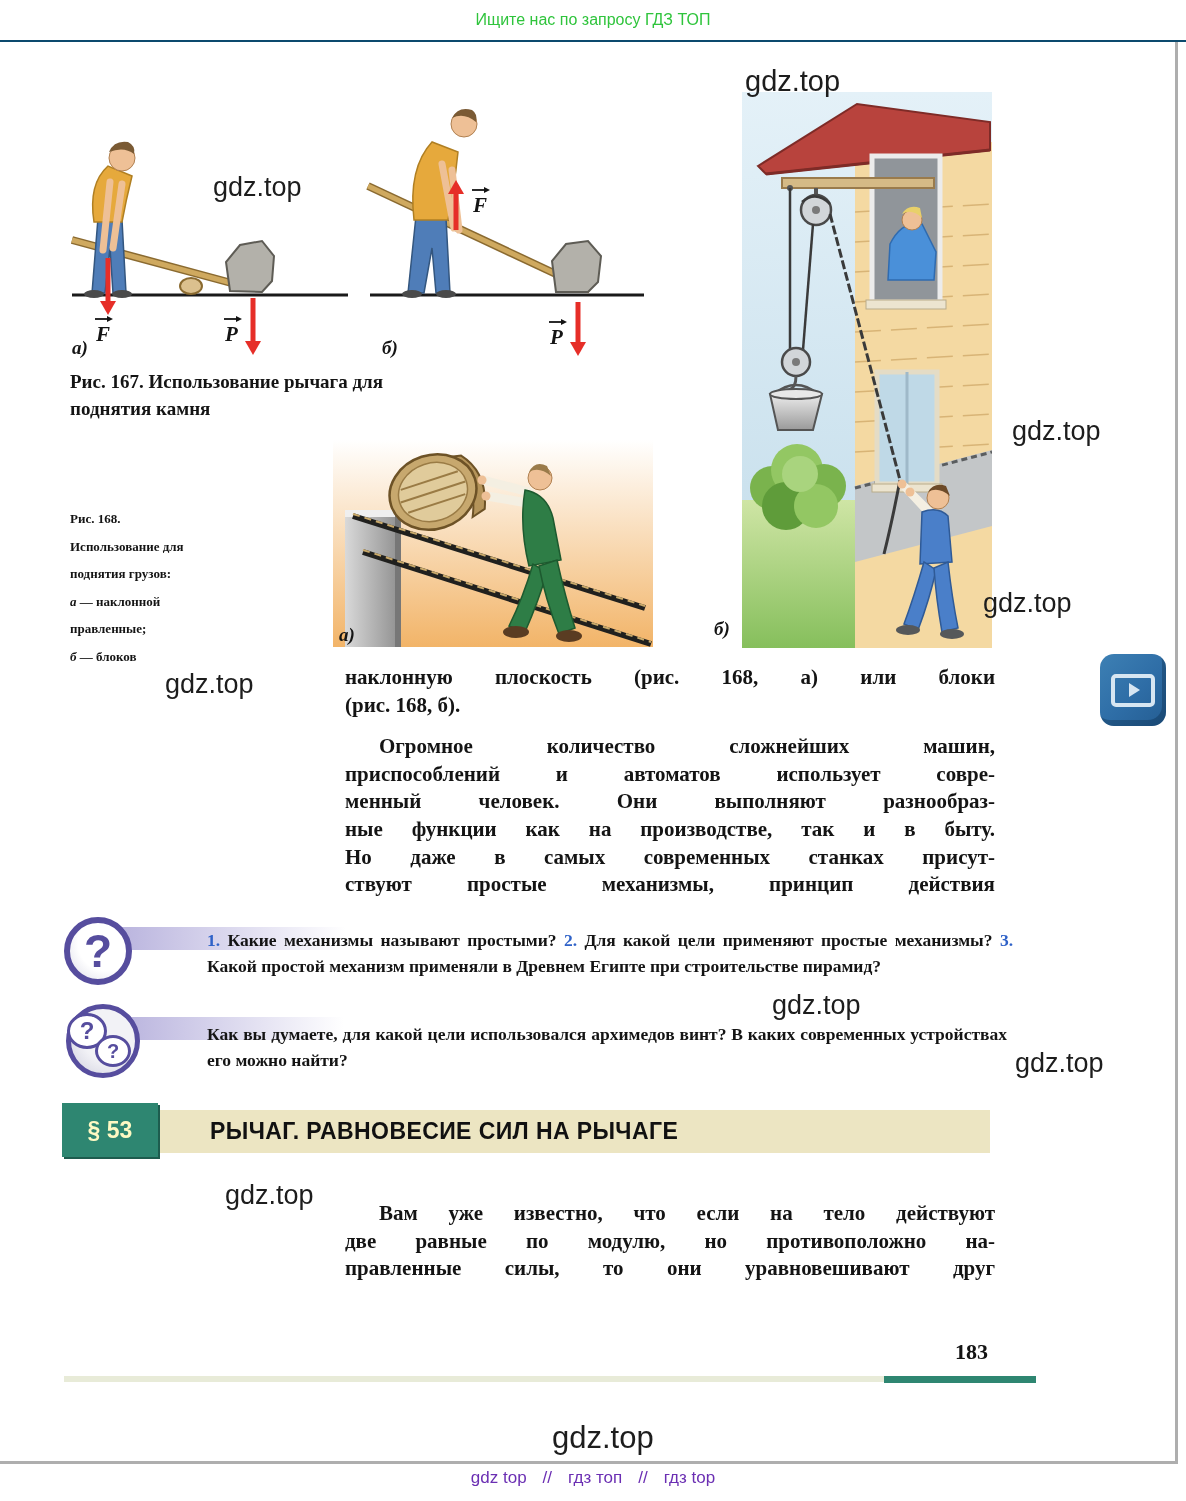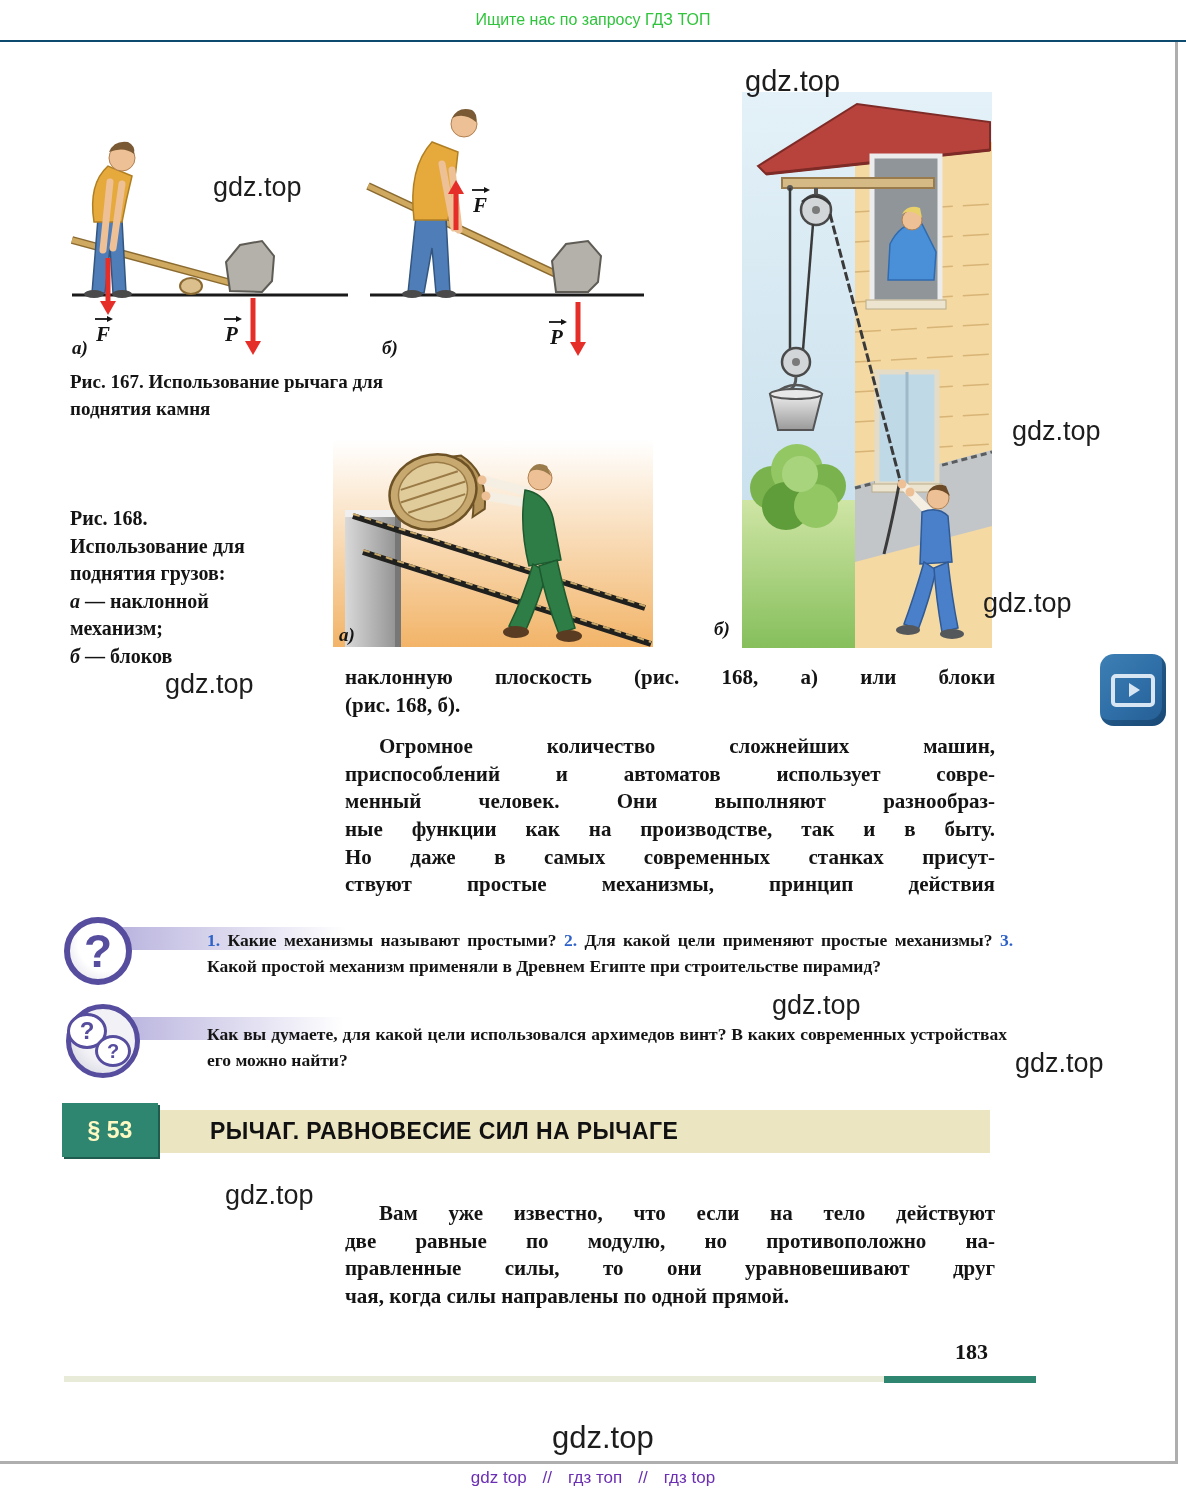--- a/index.html
+++ b/index.html
@@ -32,21 +32,21 @@
   
   .fig167{position:absolute;left:64px;top:98px;width:620px;height:268px;}
   .fig168a{position:absolute;left:333px;top:440px;width:320px;height:207px;}
   .fig168b{position:absolute;left:742px;top:92px;width:250px;height:556px;}
   .fig-sub-label{position:absolute;font-style:italic;font-weight:bold;font-size:19px;}
   .lbl-168b{left:714px;top:618px;}
 
   .fig167-caption{position:absolute;left:70px;top:368px;width:350px;
     font-weight:bold;font-size:19px;line-height:27px;}
   .fig168-caption{position:absolute;left:70px;top:505px;width:250px;
-    font-weight:bold;font-size:20px;line-height:27.5px;}
+    font-weight:bold;font-size:13px;line-height:27.5px;}
   .cap-label{font-weight:bold;}
   .it{font-style:italic;}
 
   
   .para{position:absolute;width:650px;font-weight:bold;font-size:21px;line-height:27.6px;}
   .para1{left:345px;top:664px;}
   .para2{left:345px;top:1186px;}
   .tline{text-align:justify;text-align-last:justify;white-space:normal;}
   .tline.end{text-align-last:left;}
   .tline.indent{text-indent:34px;margin-top:14px;}
@@ -199,21 +199,21 @@
 <div class="fig167-caption">
   <span class="cap-label">Рис. 167.</span>
   <span>Использование рычага для поднятия камня</span>
 </div>
 
 <div class="fig168-caption">
   <div class="cap-label">Рис. 168.</div>
   <div>Использование для</div>
   <div>поднятия грузов:</div>
   <div><span class="it">а</span> <span>— наклонной</span></div>
-  <div>механизм;</div>
+  <div>правленные;</div>
   <div><span class="it">б</span> <span>— блоков</span></div>
 </div>
 
 <svg class="fig168a" viewBox="0 0 320 207">
   <defs>
     <linearGradient id="ga" x1="0" y1="0" x2="0" y2="1">
       <stop offset="0" stop-color="#ffffff"></stop>
         <stop offset="1" stop-color="#f2b468"></stop>
     </linearGradient>
     <linearGradient id="gp" x1="0" y1="0" x2="1" y2="0">
@@ -380,21 +380,20 @@
 
 <div class="section-num">§ 53</div>
 <div class="section-bar">
   <span>РЫЧАГ. РАВНОВЕСИЕ СИЛ НА РЫЧАГЕ</span>
 </div>
 
 <div class="para para2">
     <div class="tline indent">Вам уже известно, что если на тело действуют</div>
     <div class="tline">две равные по модулю, но противоположно на-</div>
     <div class="tline">правленные силы, то они уравновешивают друг</div>
-    <div class="tline end">чая, когда силы направлены по одной прямой.</div>
   </div>
 
 <div class="page-number">183</div>
 <div class="rule"></div>
 <div class="rule-teal"></div>
 
 <div class="wm wm1">gdz.top</div>
 <div class="wm wm2">gdz.top</div>
 <div class="wm wm3">gdz.top</div>
 <div class="wm wm4">gdz.top</div>

